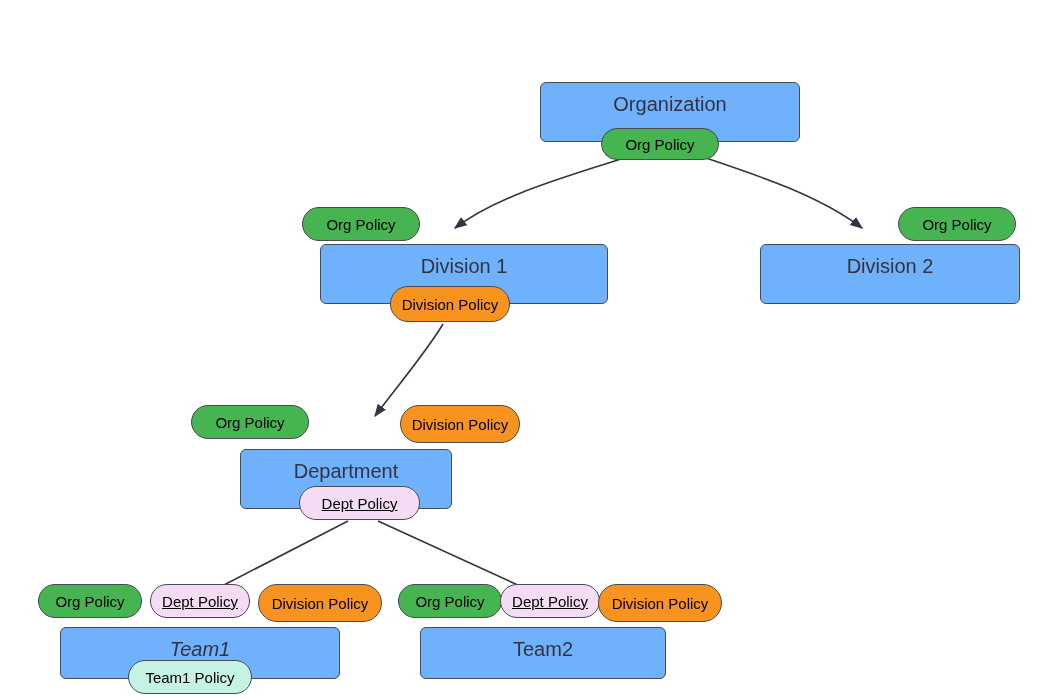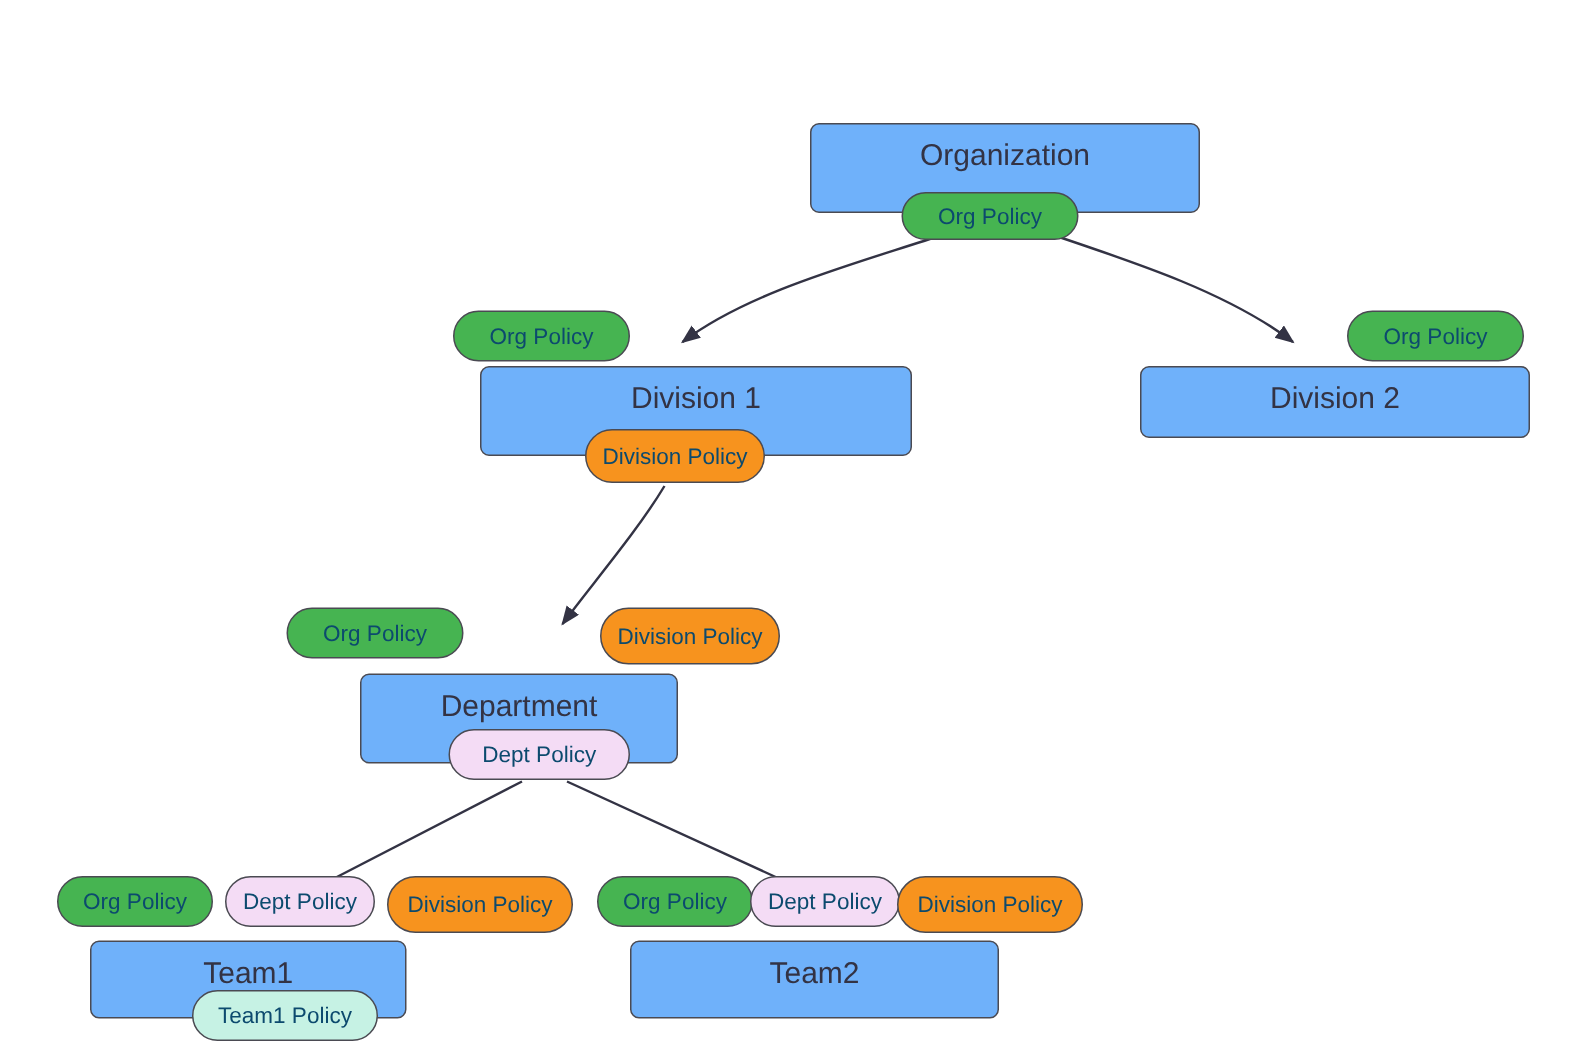--- a/index.html
+++ b/index.html
@@ -50,27 +50,27 @@
     position: absolute;
     box-sizing: border-box;
     border: 1px solid #4a4a52;
     border-radius: 22px;
     display: flex;
     align-items: center;
     justify-content: center;
     text-align: center;
     font-size: 15px;
     line-height: 17px;
-    color: #0c4a6e;
+    color: #000000;
     z-index: 4;
     padding: 0 6px;
   }
   .badge.green  { background: #46b451; }
   .badge.orange { background: #f7931e; }
-  .badge.pink   { background: #f4dcf5; }
+  .badge.pink   { background: #f4dcf5; text-decoration: underline; }
   .badge.mint   { background: #c6f2e4; }
   .badge-text { display: block; }
 </style>
 </head>
 <body>
 
 <div id="canvas">
 
   <svg id="edges" viewBox="0 0 1060 700" xmlns="http://www.w3.org/2000/svg">
     <defs>
@@ -87,27 +87,27 @@
       </g>
   </svg>
 
   <div id="node-layer">
       <div class="node" style="left: 540px; top: 38px; width: 260px; height: 60px;">
         <div class="node-label">Organization</div>
       </div>
       <div class="node" style="left: 320px; top: 200px; width: 288px; height: 60px;">
         <div class="node-label">Division 1</div>
       </div>
-      <div class="node" style="left: 760px; top: 200px; width: 260px; height: 48px;">
+      <div class="node" style="left: 760px; top: 200px; width: 260px; height: 60px;">
         <div class="node-label">Division 2</div>
       </div>
       <div class="node" style="left: 240px; top: 405px; width: 212px; height: 60px;">
         <div class="node-label">Department</div>
       </div>
-      <div class="node" style="left: 60px; top: 583px; width: 211px; height: 52px;">
+      <div class="node" style="left: 60px; top: 583px; width: 280px; height: 52px; font-style: italic;">
         <div class="node-label">Team1</div>
       </div>
       <div class="node" style="left: 420px; top: 583px; width: 246px; height: 52px;">
         <div class="node-label">Team2</div>
       </div>
     </div>
   <div id="badge-layer">
       <div class="badge green" style="left: 601px; top: 84px; width: 118px; height: 32px;">
         <span class="badge-text">Org Policy</span>
       </div>

